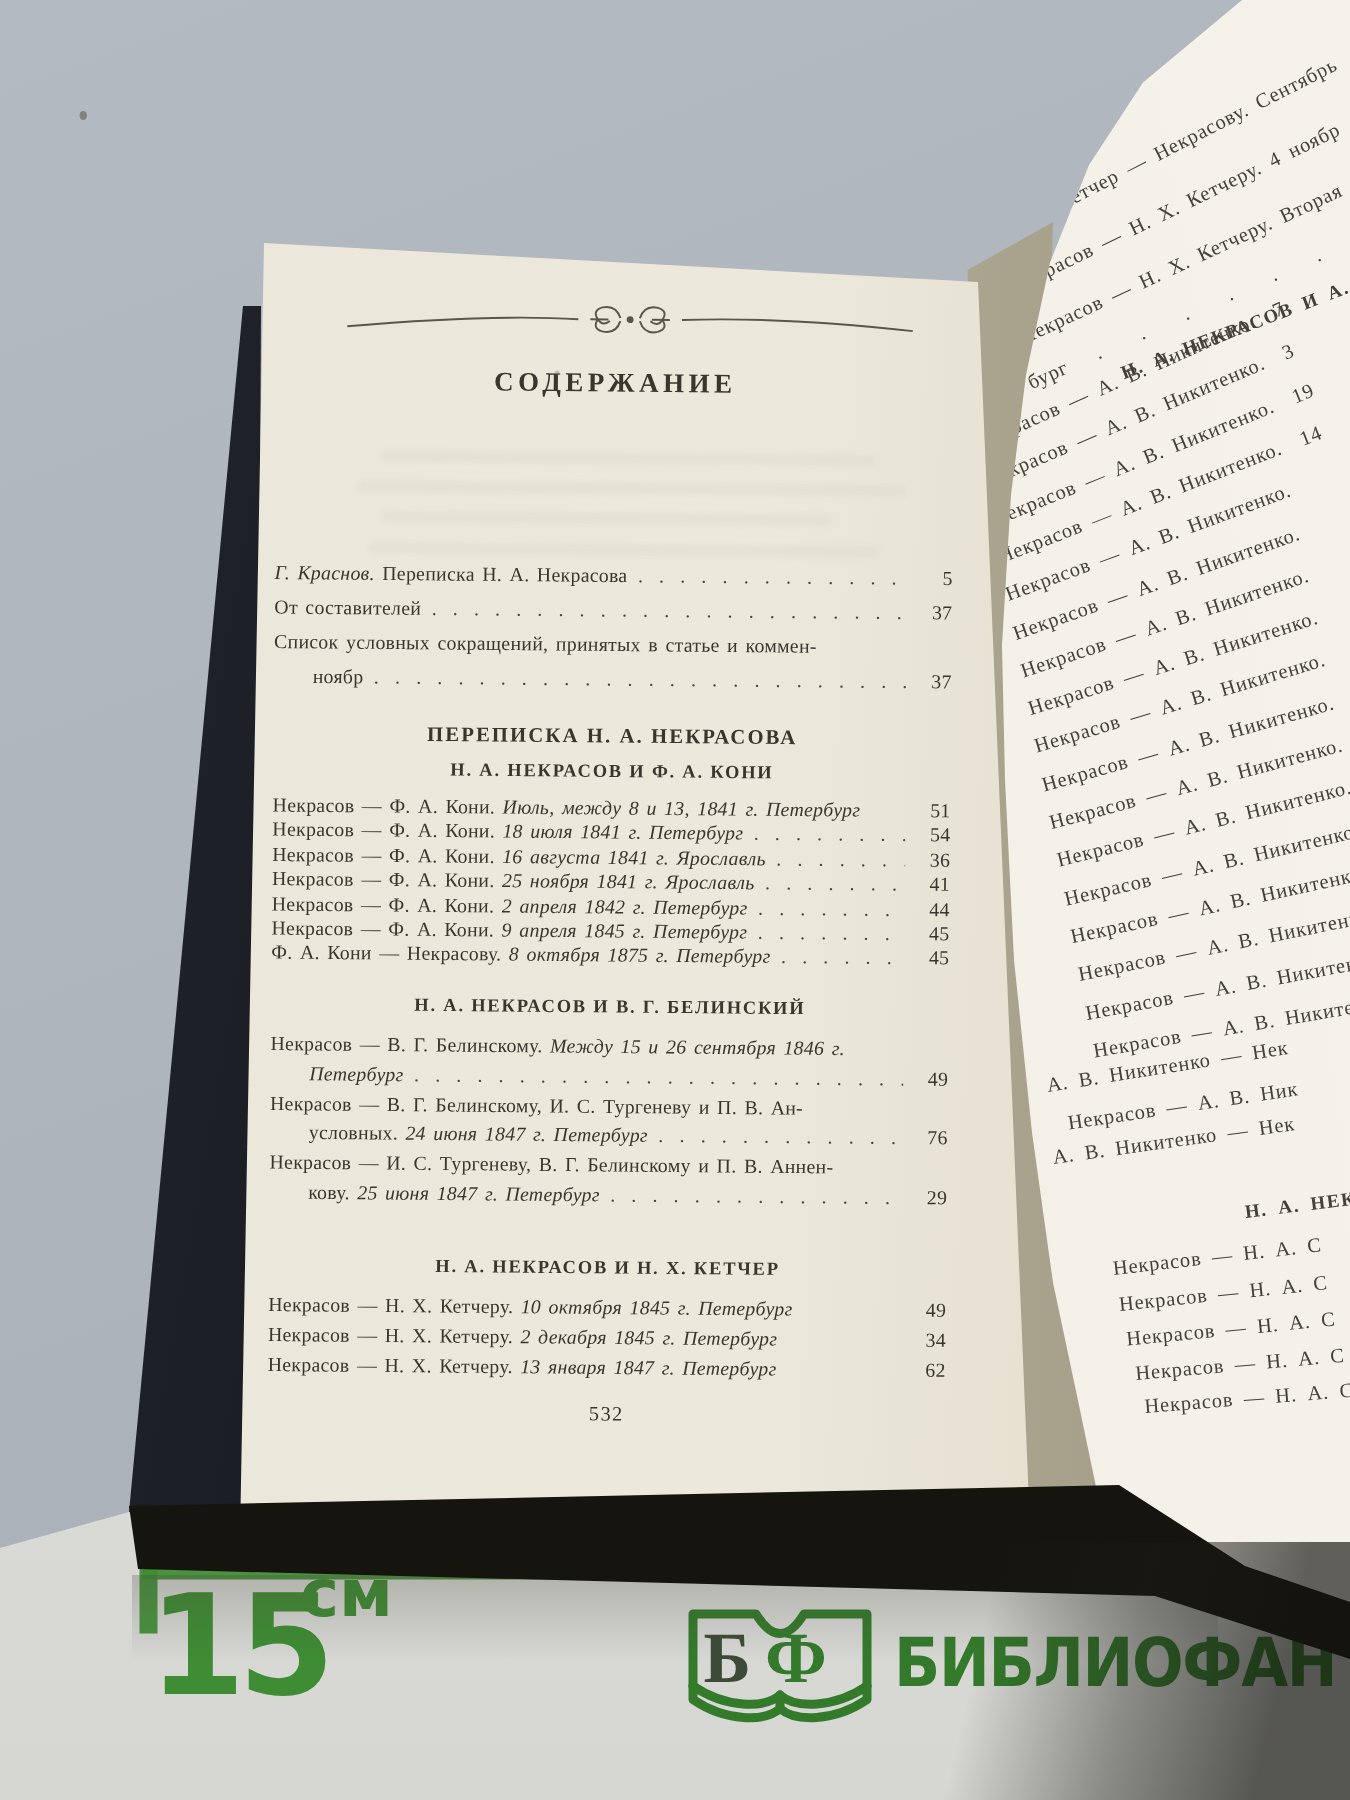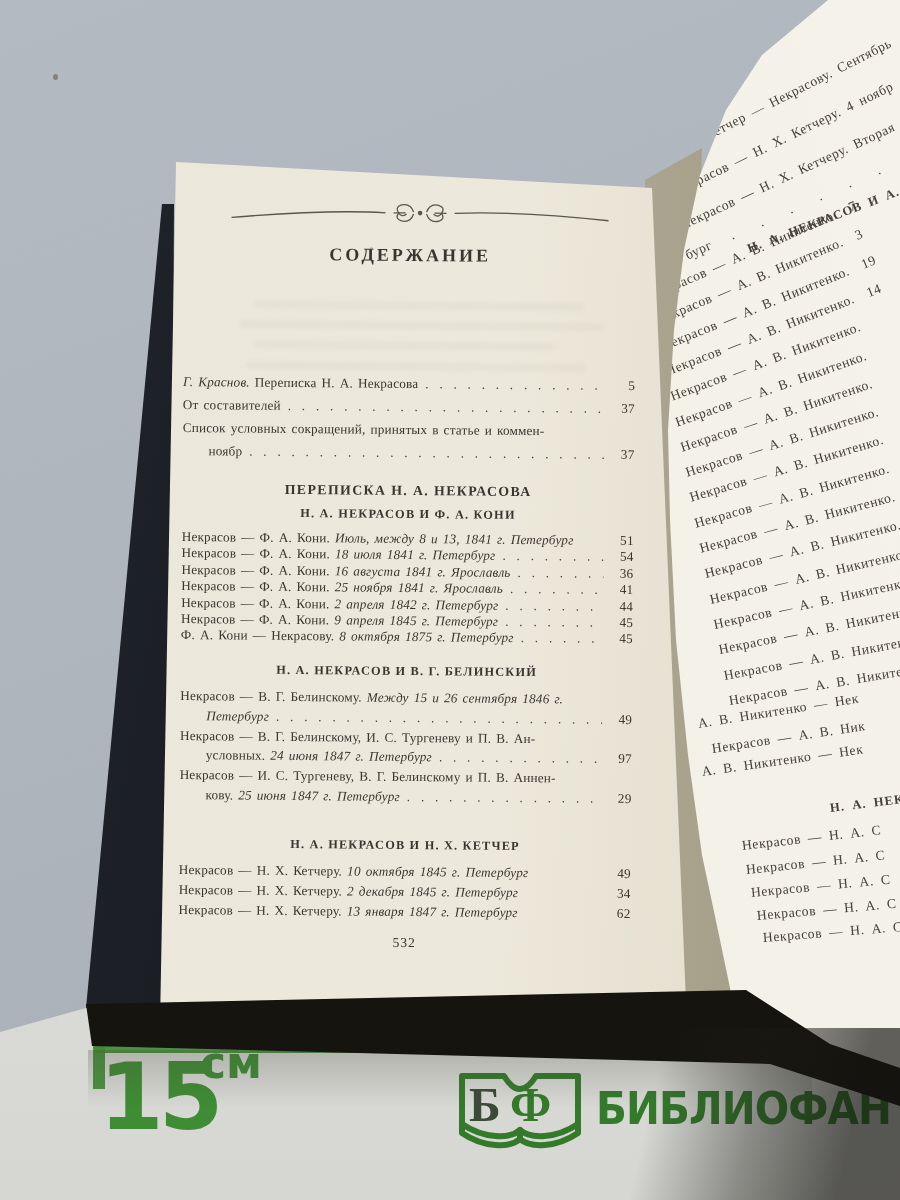--- a/index.html
+++ b/index.html
@@ -205,21 +205,21 @@
             <span class="dots">. . . . . . . . . . . . . . . . . . . . . . . . . . . . . . . . . . . . . . . . </span>
             <span class="pg">49</span>
           </div>
           <div class="row">
             <span class="rm">Некрасов — В. Г. Белинскому, И. С. Тургеневу и П. В. Ан-</span>
           </div>
           <div class="row indent">
             <span class="rm">условных. </span>
             <span class="it">24 июня 1847 г. Петербург</span>
             <span class="dots">. . . . . . . . . . . . . . . . . . . . . . . . . . . . . . . . . . . . . . . . </span>
-            <span class="pg">97</span>
+            <span class="pg">76</span>
           </div>
           <div class="row">
             <span class="rm">Некрасов — И. С. Тургеневу, В. Г. Белинскому и П. В. Аннен-</span>
           </div>
           <div class="row indent">
             <span class="rm">кову. </span>
             <span class="it">25 июня 1847 г. Петербург</span>
             <span class="dots">. . . . . . . . . . . . . . . . . . . . . . . . . . . . . . . . . . . . . . . . </span>
             <span class="pg">29</span>
           </div>

